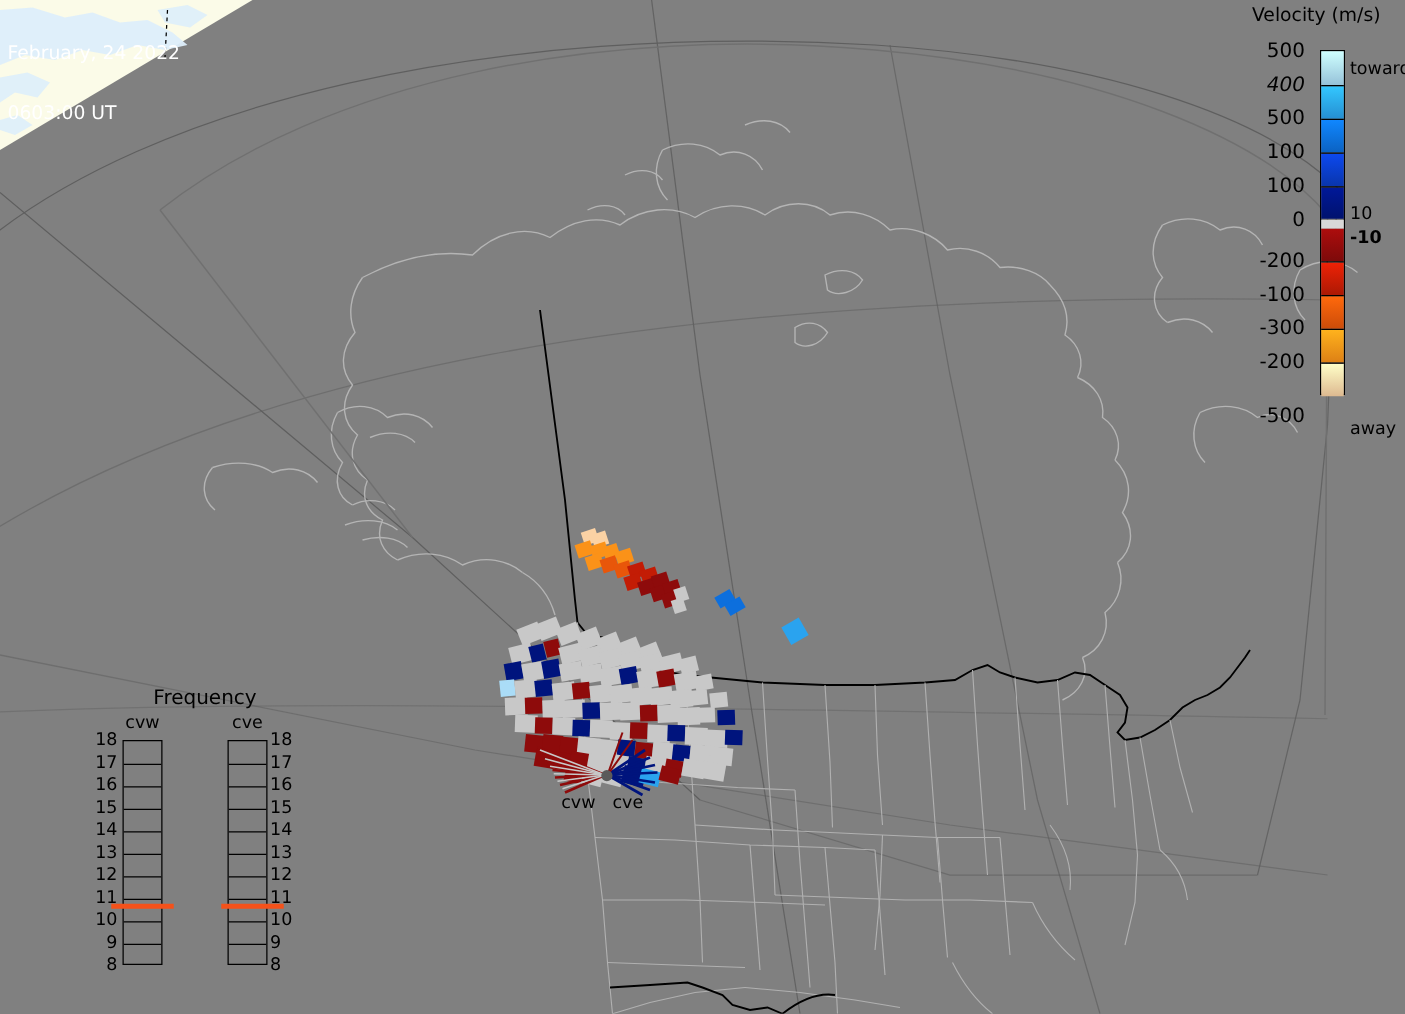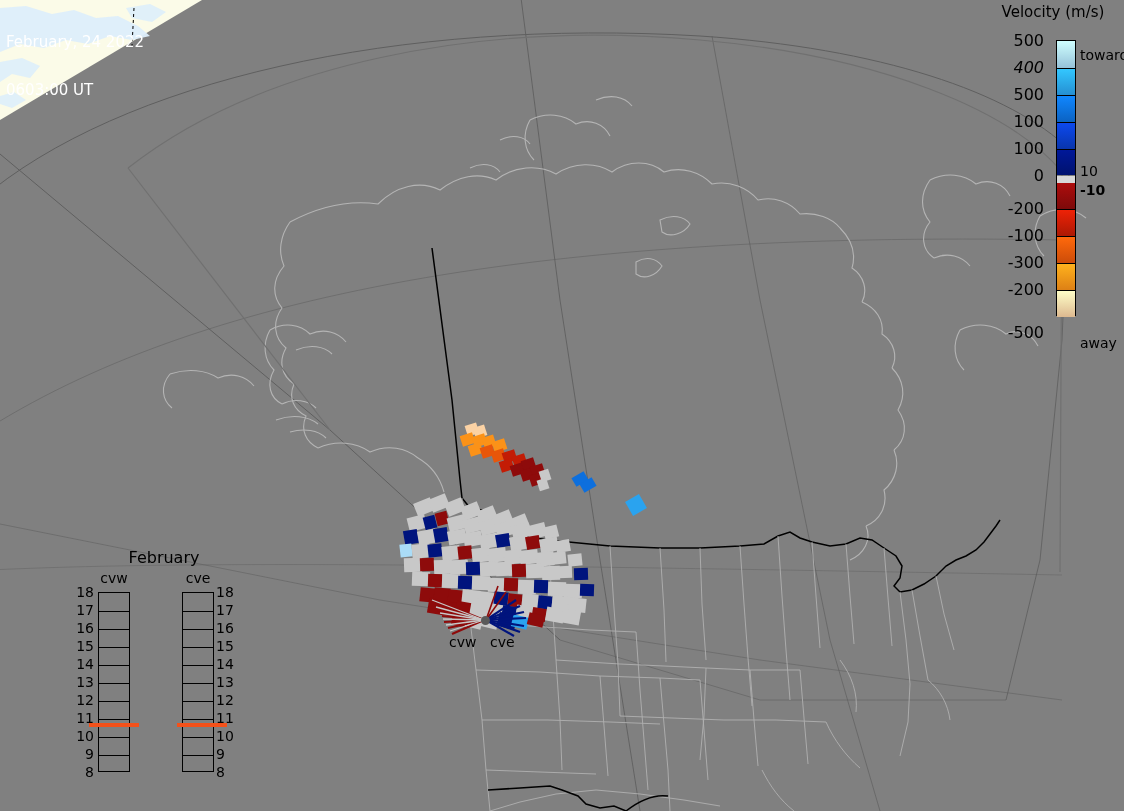--- a/index.html
+++ b/index.html
@@ -369,21 +369,21 @@
       </div>
     <div id="velside">
         <div class="vside" style="top: 54.795px;">toward</div>
         <div class="vside" style="top: 170.5px;">10</div>
         <div class="vside" style="top: 189.5px; font-weight: bold;">-10</div>
         <div class="vside" style="top: 303.895px; margin-top: 39px;">away</div>
       </div>
   </div>
 
   <div id="freqwrap">
-    <div id="freqtitle">February</div>
+    <div id="freqtitle">Frequency</div>
 
     <div class="fqcol" id="fqcol0" style="left:0px;">
       <div class="fqname">cvw</div>
       <div class="fqbox">
           <div class="fqline" style="top: 18px;"></div>
           <div class="fqline" style="top: 36px;"></div>
           <div class="fqline" style="top: 54px;"></div>
           <div class="fqline" style="top: 72px;"></div>
           <div class="fqline" style="top: 90px;"></div>
           <div class="fqline" style="top: 108px;"></div>

